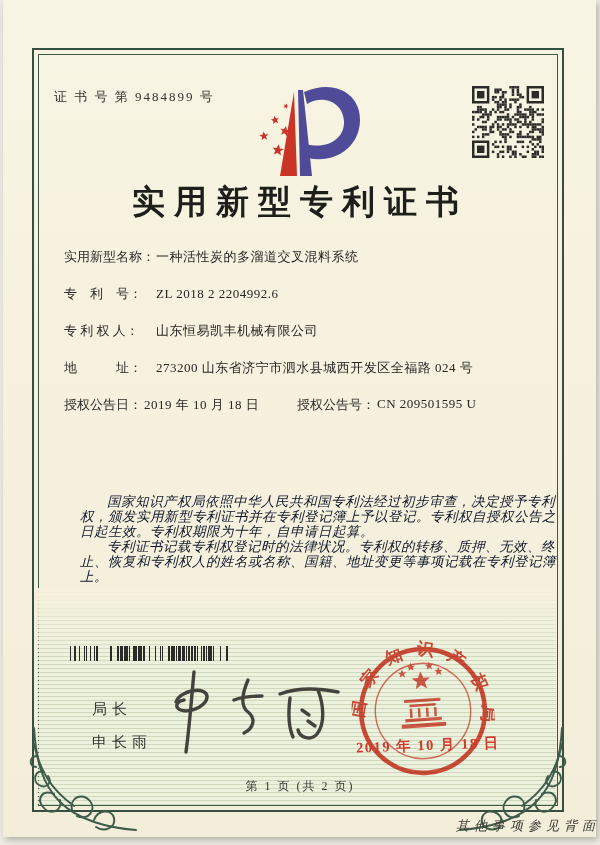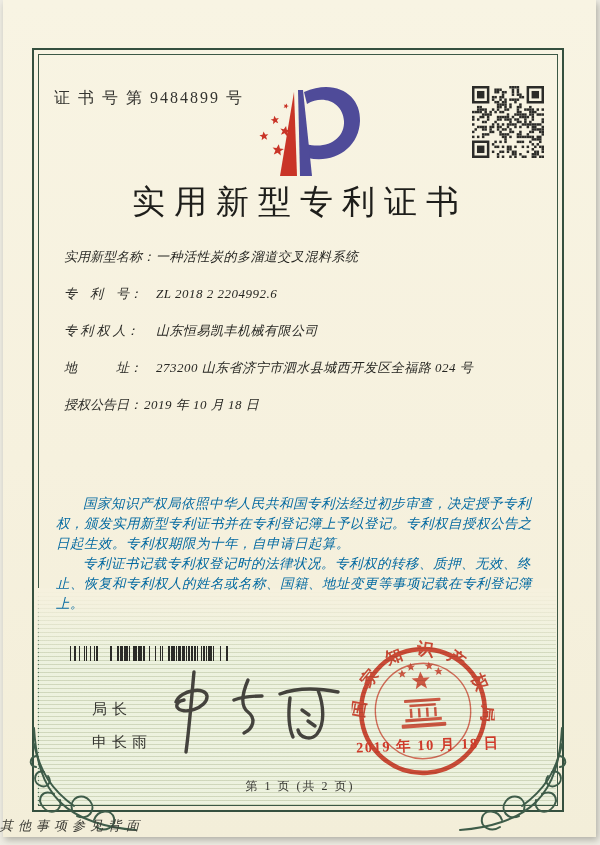--- a/index.html
+++ b/index.html
@@ -24,56 +24,56 @@
     position:absolute;left:37px;top:588px;width:519px;height:217px;
     background:
       repeating-linear-gradient(180deg, rgba(124,160,116,.30) 0 1px, rgba(236,242,223,.9) 1px 4px);
     z-index:0;
   }
   .waves::before{
     content:"";position:absolute;left:0;top:0;right:0;height:70px;
     background:linear-gradient(180deg,#f6f1de 0%,rgba(246,241,222,0) 100%);
   }
   .cert-number{
-    position:absolute;left:54px;top:88px;font-size:16px;letter-spacing:2px;color:#33332f;z-index:2;
+    position:absolute;left:54px;top:88px;font-size:13px;letter-spacing:2px;color:#33332f;z-index:2;
   }
   .logo{position:absolute;left:234px;top:76px;width:136px;height:102px;z-index:2;}
   .qr{position:absolute;left:472px;top:86px;width:72px;height:72px;z-index:2;}
   .title{
     position:absolute;left:0;right:0;top:180px;text-align:center;
-    font-size:33px;font-weight:400;letter-spacing:9px;color:#1e1e1b;z-index:2;
-  }
-  .fields{position:absolute;left:64px;top:248px;width:480px;z-index:2;font-style:italic;}
+    font-size:33px;font-weight:700;letter-spacing:9px;color:#1e1e1b;z-index:2;
+  }
+  .fields{position:absolute;left:64px;top:248px;width:480px;z-index:2;}
   .row{display:flex;align-items:baseline;height:14px;margin-bottom:23px;font-size:13px;white-space:nowrap;}
   .row .lbl{width:92px;flex:0 0 92px;color:#2c2c28;}
   .row .val{color:#262622;letter-spacing:.5px;text-align:center;}
   .grant .pair1{width:233px;flex:0 0 233px;display:flex;}
   .grant .pair2{display:flex;}
   .grant .lbl2{color:#2c2c28;margin-right:2px;}
   .paras{
-    position:absolute;left:56px;top:494px;width:476px;z-index:2;
-    font-style:italic;font-size:13.5px;line-height:20px;color:#0369a1;letter-spacing:.5px;
+    position:absolute;left:80px;top:494px;width:476px;z-index:2;
+    font-style:italic;font-size:13.5px;line-height:15px;color:#0f172a;letter-spacing:.5px;
   }
   .paras p{margin:0;text-indent:2em;}
   .barcode{position:absolute;left:70px;top:646px;width:160px;height:15px;z-index:2;}
   .flourish{position:absolute;width:120px;height:112px;z-index:2;}
   .flourish.left{left:20px;top:726px;}
   .flourish.right{left:456px;top:726px;transform:scaleX(-1);}
   .sig-block{position:absolute;left:92px;top:700px;z-index:3;font-size:15px;letter-spacing:5px;color:#34342f;}
   .sig-block .line{margin-bottom:14px;}
   .signature{position:absolute;left:150px;top:666px;width:212px;height:92px;z-index:3;}
   .seal{position:absolute;left:352px;top:640px;width:142px;height:142px;z-index:4;
         transform:rotate(-4deg);mix-blend-mode:multiply;opacity:.92;}
   .seal-date{
     position:absolute;left:356px;top:736px;z-index:5;color:#cf3a2a;
     font-size:14.5px;letter-spacing:1.5px;transform:rotate(-2deg);font-weight:600;
   }
   .page-number{position:absolute;left:0;right:0;top:778px;text-align:center;font-size:12px;
     letter-spacing:2px;color:#34342f;z-index:3;border-radius:6px;}
-  .footer-note{position:absolute;left:0;right:0;top:817px;text-align:left;font-size:13px;
+  .footer-note{position:absolute;left:0;right:0;top:817px;text-align:right;font-size:13px;
     font-style:italic;letter-spacing:5px;color:#3c3c36;z-index:3;}
 </style>
 </head>
 <body>
 
 <div class="paper"></div>
 <div class="frame"></div>
 <div class="waves"></div>
 
 <div class="cert-number">证 书 号 第 9484899 号</div>
@@ -396,20 +396,24 @@
   </div>
   <div class="row">
     <span class="lbl">地　　　址：</span>
     <span class="val">273200 山东省济宁市泗水县城西开发区全福路 024 号</span>
   </div>
   <div class="row grant">
     <span class="pair1">
       <span class="lbl2">授权公告日：</span>
       <span class="val">2019 年 10 月 18 日</span>
     </span>
+    <span class="pair2">
+      <span class="lbl2">授权公告号：</span>
+      <span class="val">CN 209501595 U</span>
+    </span>
   </div>
 </div>
 
 <div class="paras">
   <p>国家知识产权局依照中华人民共和国专利法经过初步审查，决定授予专利权，颁发实用新型专利证书并在专利登记簿上予以登记。专利权自授权公告之日起生效。专利权期限为十年，自申请日起算。</p>
   <p>专利证书记载专利权登记时的法律状况。专利权的转移、质押、无效、终止、恢复和专利权人的姓名或名称、国籍、地址变更等事项记载在专利登记簿上。</p>
 </div>
 
 <svg class="barcode" id="barcode-svg" viewBox="0 0 160 15" preserveAspectRatio="none" aria-hidden="true">
     <g fill="#2b2b28">

